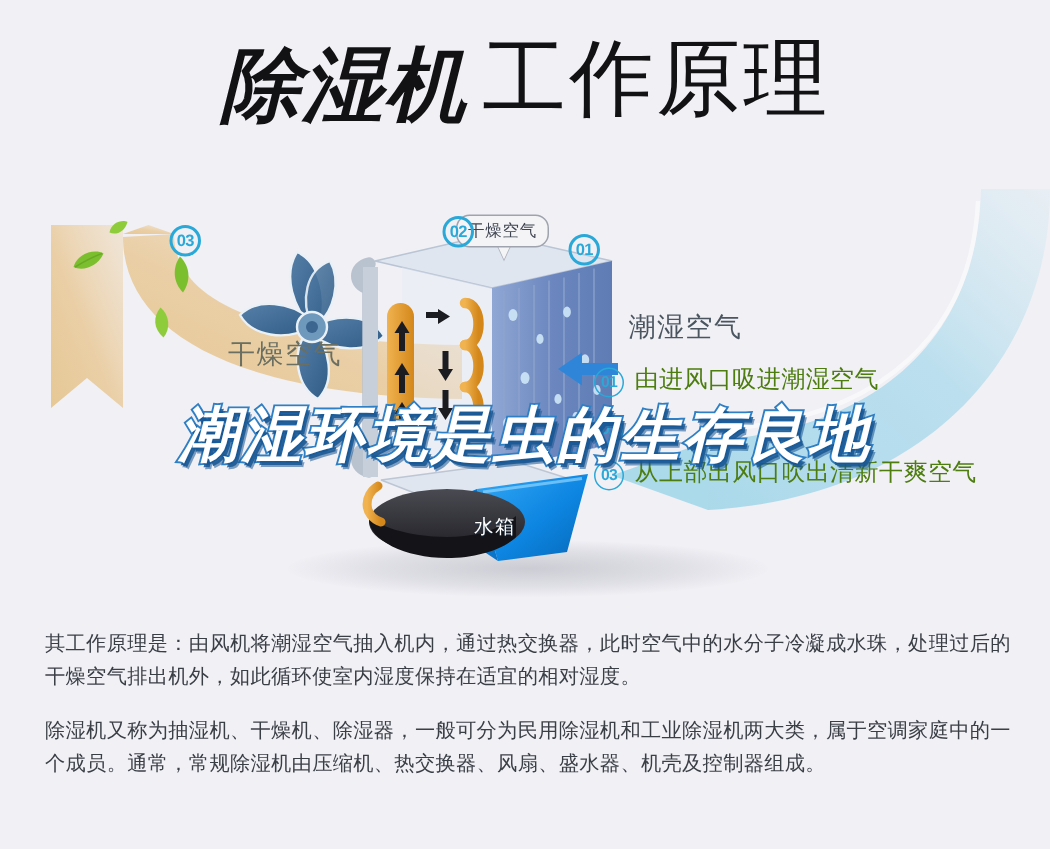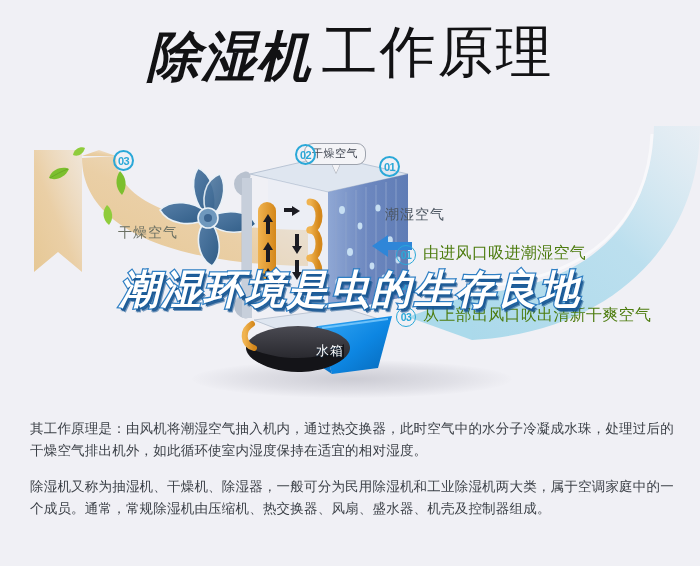--- a/index.html
+++ b/index.html
@@ -72,22 +72,23 @@
     border:2px solid #2aa8d8;color:#2aa8d8;
     font-size:11px;font-weight:bold;letter-spacing:-.5px;
     display:flex;align-items:center;justify-content:center;
     box-sizing:border-box;background:transparent;
   }
   .badge.b03-left{left:113px;top:30px;}
   .badge.b02-top{left:295px;top:24px;}
   .badge.b01-right{left:379px;top:36px;}
 
   .inlabel{
-    position:absolute;font-size:14px;color:#4a5260;white-space:nowrap;
+    position:absolute;font-size:18px;color:#4a5260;white-space:nowrap;
     letter-spacing:1px;
+    padding-left:34px;
   }
   .lbl-dry{left:118px;top:104px;color:#6a6f62;}
   .lbl-moist{left:385px;top:86px;color:#4b5560;}
   .lbl-tank{
     position:absolute;left:316px;top:222px;font-size:13px;color:#ffffff;
     letter-spacing:1px;text-shadow:0 1px 1px rgba(0,60,110,.5);text-align:right;
   }
 
   
   .steps{position:absolute;left:396px;top:243px;width:300px;}

